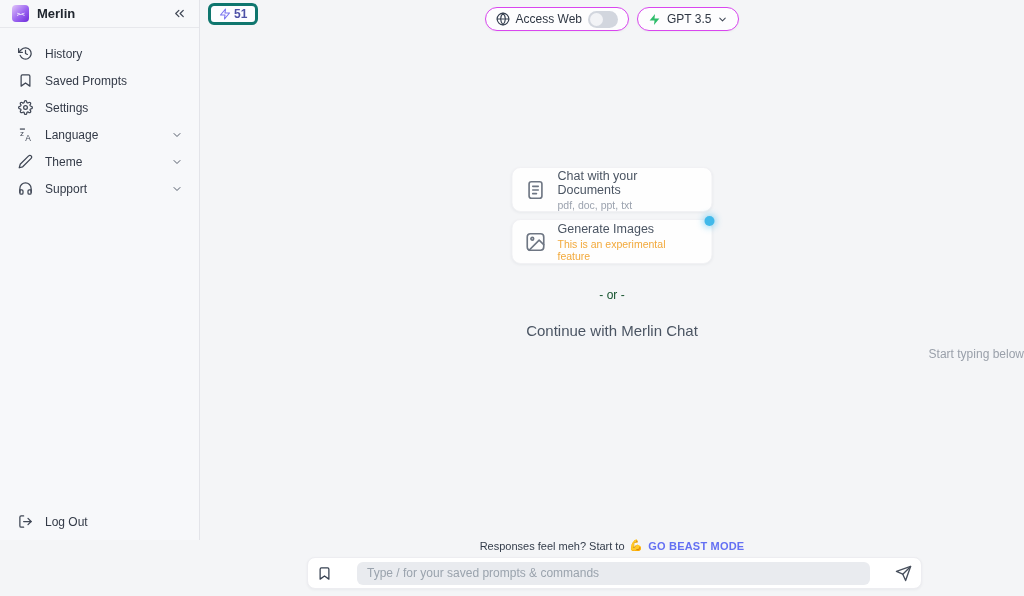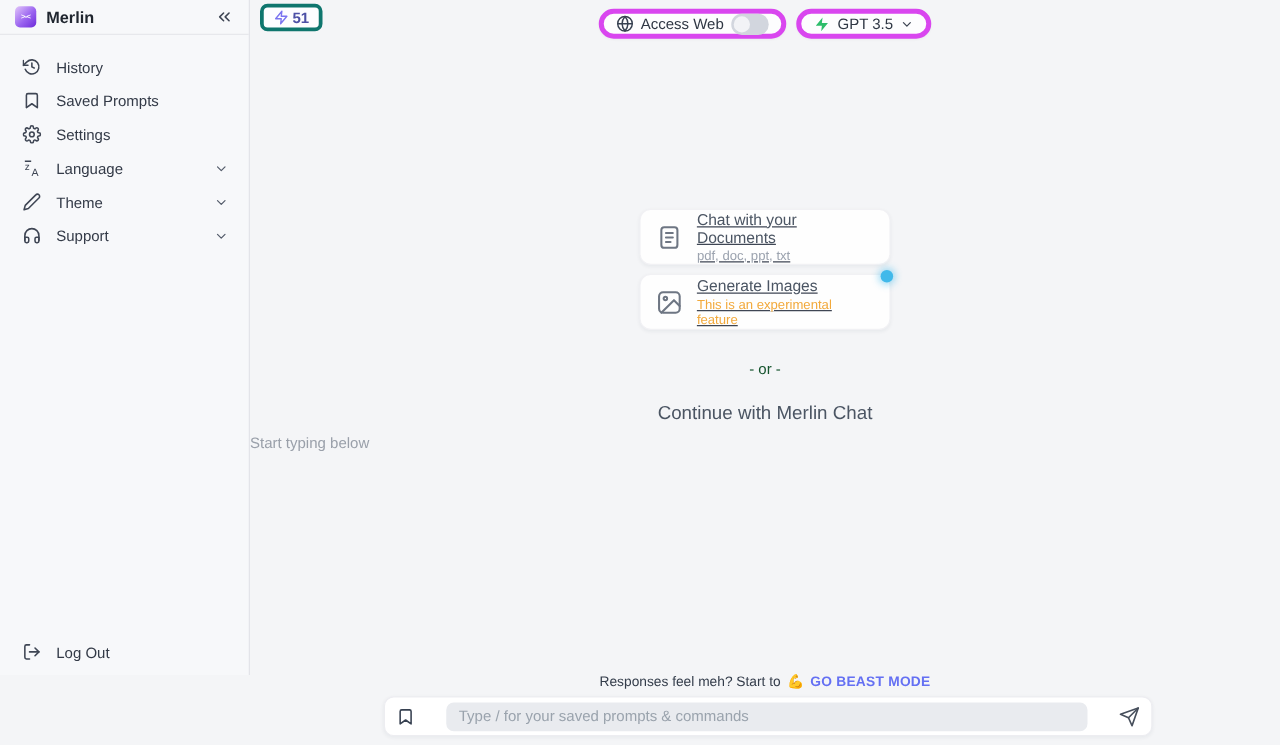--- a/index.html
+++ b/index.html
@@ -55,40 +55,39 @@
   }
   .credits-badge .bolt { color: #7b74f0; }
   .credits-badge .num { font-size: 12px; font-weight: 600; color: #4d50a6; }
 
   .pills-row {
     position: absolute; top: 7px; left: 0; right: 0;
     display: flex; justify-content: center; gap: 8px;
   }
   .pill {
     height: 24px; display: flex; align-items: center; gap: 6px;
-    background: #fdfdfe; border: 4px solid #d946ef; border-radius: 999px;
+    background: #fdfdfe; border: 1px solid #d946ef; border-radius: 999px;
     padding: 0 10px; box-shadow: 0 1px 2px rgba(20,24,40,.04); cursor: pointer;
   }
   .pill .plabel { font-size: 12px; color: #2f3744; }
   .toggle {
     width: 30px; height: 17px; border-radius: 999px; background: #d2d6de;
     position: relative; cursor: pointer;
   }
   .toggle .knob {
     position: absolute; left: 2px; top: 2px; width: 13px; height: 13px;
     border-radius: 50%; background: #f2f3f6;
   }
   .model-bolt { color: #2ebd6b; }
   .pill .chev { color: #3f4654; }
 
   
   .cards {
     position: absolute; top: 167px; left: 50%; transform: translateX(-50%);
     width: 201px;
-    text-decoration: underline;
   }
   .card {
     position: relative; height: 45px; margin-bottom: 7px;
     background: #fefefe; border: 1px solid #f1f1f4; border-radius: 9px;
     box-shadow: 0 1px 3px rgba(25,30,50,.05);
     display: flex; align-items: center; padding: 0 12px; gap: 11px;
     cursor: pointer;
   }
   .card .cicon { width: 22px; height: 22px; color: #6e7683; flex: 0 0 auto; }
   .card .ctitle { font-size: 12.5px; color: #4b5563; }
@@ -103,21 +102,21 @@
   .or-divider {
     position: absolute; top: 288px; left: 0; right: 0;
     text-align: center; font-size: 12px; color: #14532d;
   }
   .cont-heading {
     position: absolute; top: 322px; left: 0; right: 0;
     text-align: center; font-size: 15px; color: #4b5563; font-weight: 500;
   }
   .cont-sub {
     position: absolute; top: 347px; left: 0; right: 0;
-    text-align: left; font-size: 12px; color: #9aa0aa;
+    text-align: right; font-size: 12px; color: #9aa0aa;
   }
 
   
   .promo {
     position: absolute; top: 539px; left: 0; right: 0;
     display: flex; justify-content: center; align-items: center; gap: 5px;
     font-size: 11px; color: #333c4a;
   }
   .promo .emoji { font-size: 11px; }
   .promo .beast-link {

